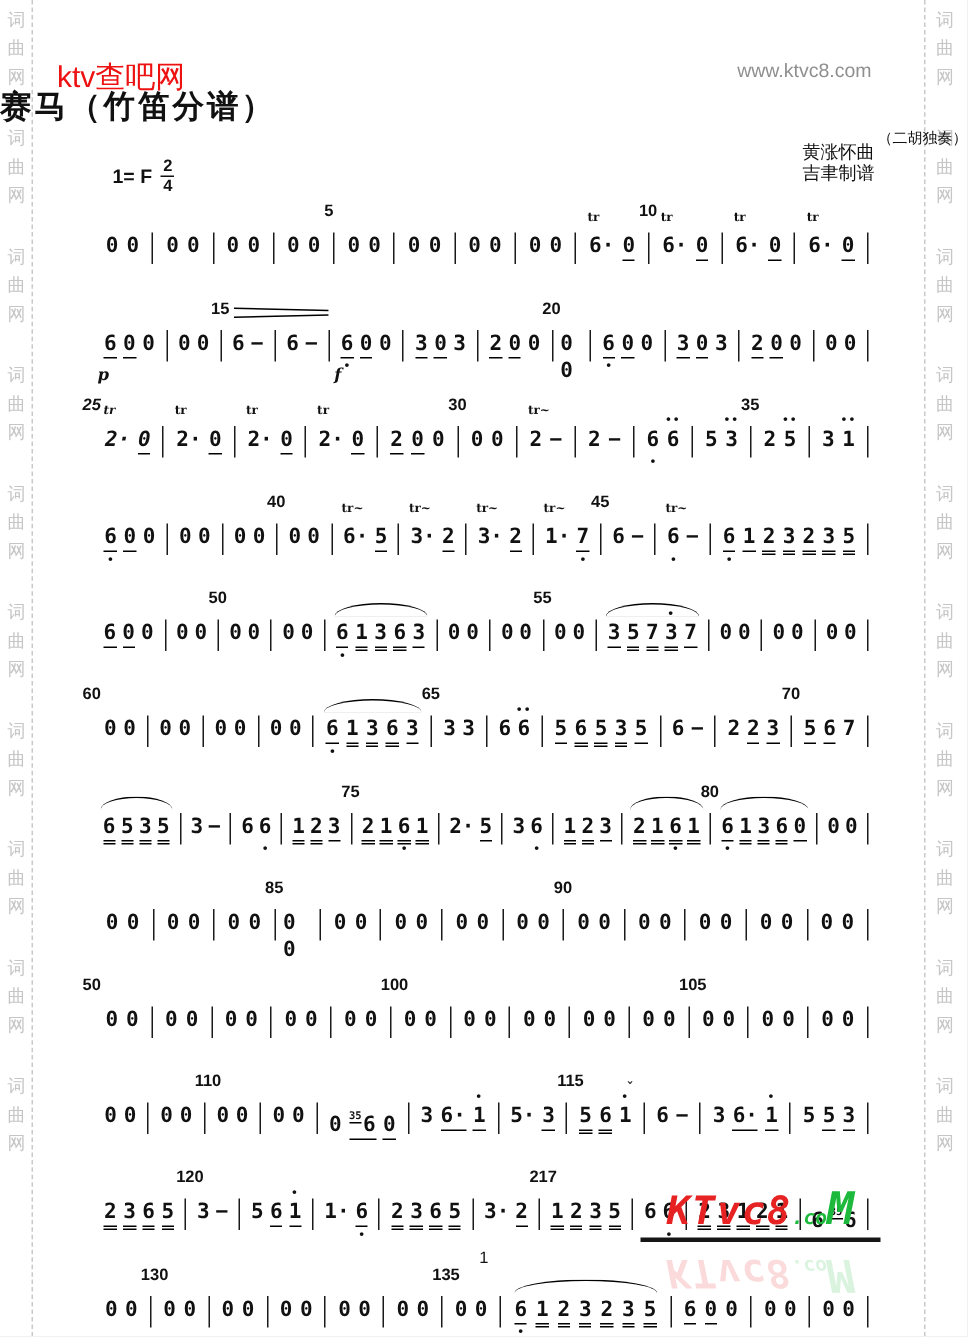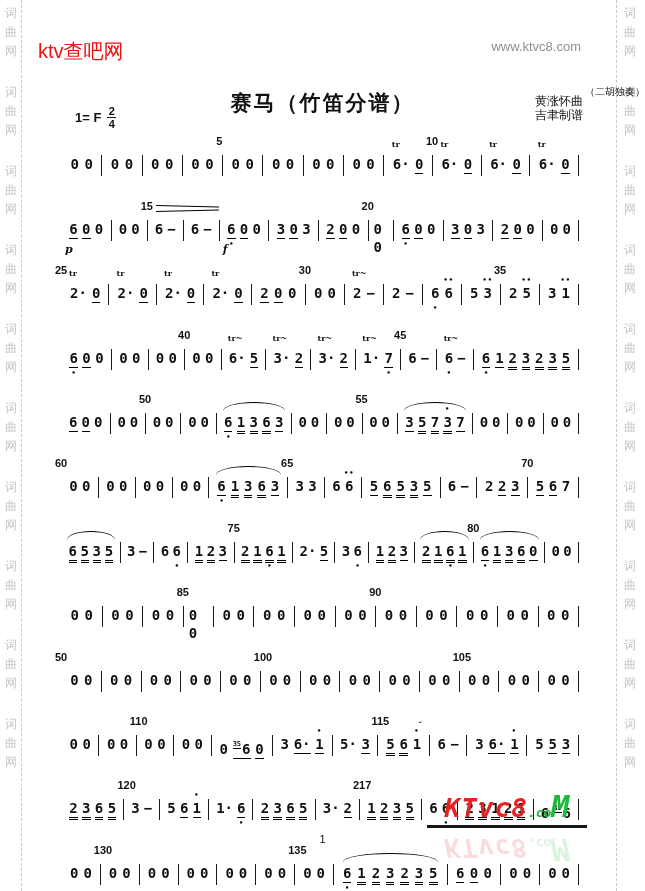--- a/index.html
+++ b/index.html
@@ -13,22 +13,22 @@
   .wmcol-right{left:621px;}
   .wmch{font-size:12px;line-height:19px;color:#c6c6c6;}
   .wmgap{height:22px;flex:none;}
   .dashline{position:absolute;top:0;bottom:0;width:0;border-left:1px dashed #c9c9c9;}
   .dash-left{left:21px;}
   .dash-right{left:616px;}
 
   
   .site-left{position:absolute;left:38px;top:38px;font-size:20px;color:#ee1111;}
   .site-right{position:absolute;right:64px;top:39px;font-size:13px;color:#8f8f8f;}
-  .title{position:absolute;left:0;right:0;top:57px;text-align:center;font-size:21px;
-         font-weight:bold;letter-spacing:2px;margin-top:32px;}
+  .title{position:absolute;left:0;right:0;top:57px;font-size:21px;
+         font-weight:bold;letter-spacing:2px;}
   .subtitle{position:absolute;left:0;right:0;top:85px;text-align:right;font-size:10px;}
   .credits{position:absolute;right:62px;top:94px;font-size:12px;line-height:14px;text-align:left;}
   .keysig{position:absolute;left:75px;top:106px;font-size:13px;font-weight:bold;
           display:flex;align-items:center;gap:6px;}
   .ts{display:inline-flex;flex-direction:column;align-items:center;font-size:11px;line-height:10px;font-weight:bold;}
   .tsline{width:9px;border-top:1px solid #111;margin:1px 0;}
 
   
   #score{position:absolute;left:62px;right:66px;top:121px;display:flex;flex-direction:column;}
   .srow{position:relative;height:55.4px;display:flex;align-items:flex-end;padding-bottom:9px;
@@ -289,21 +289,21 @@
           <span class="note u1"><span class="base">2</span></span>
           <span class="note u1"><span class="base">0</span></span>
           <span class="note"><span class="base">0</span></span>
         </div>
         <div class="measure" style="flex-grow: 2;">
           <span class="note"><span class="base">0</span></span>
           <span class="note"><span class="base">0</span></span>
         </div>
       </div>
       <div class="srow">
-        <div class="measure" style="flex-grow: 2;">
+        <div class="measure" style="flex-grow: 2; font-style: italic;">
           <div class="mnum">25</div>
           <span class="note"><span class="trm">tr</span><span class="base">2·</span></span>
           <span class="note u1"><span class="base">0</span></span>
         </div>
         <div class="measure" style="flex-grow: 2;">
           <span class="note"><span class="trm">tr</span><span class="base">2·</span></span>
           <span class="note u1"><span class="base">0</span></span>
         </div>
         <div class="measure" style="flex-grow: 2;">
           <span class="note"><span class="trm">tr</span><span class="base">2·</span></span>

